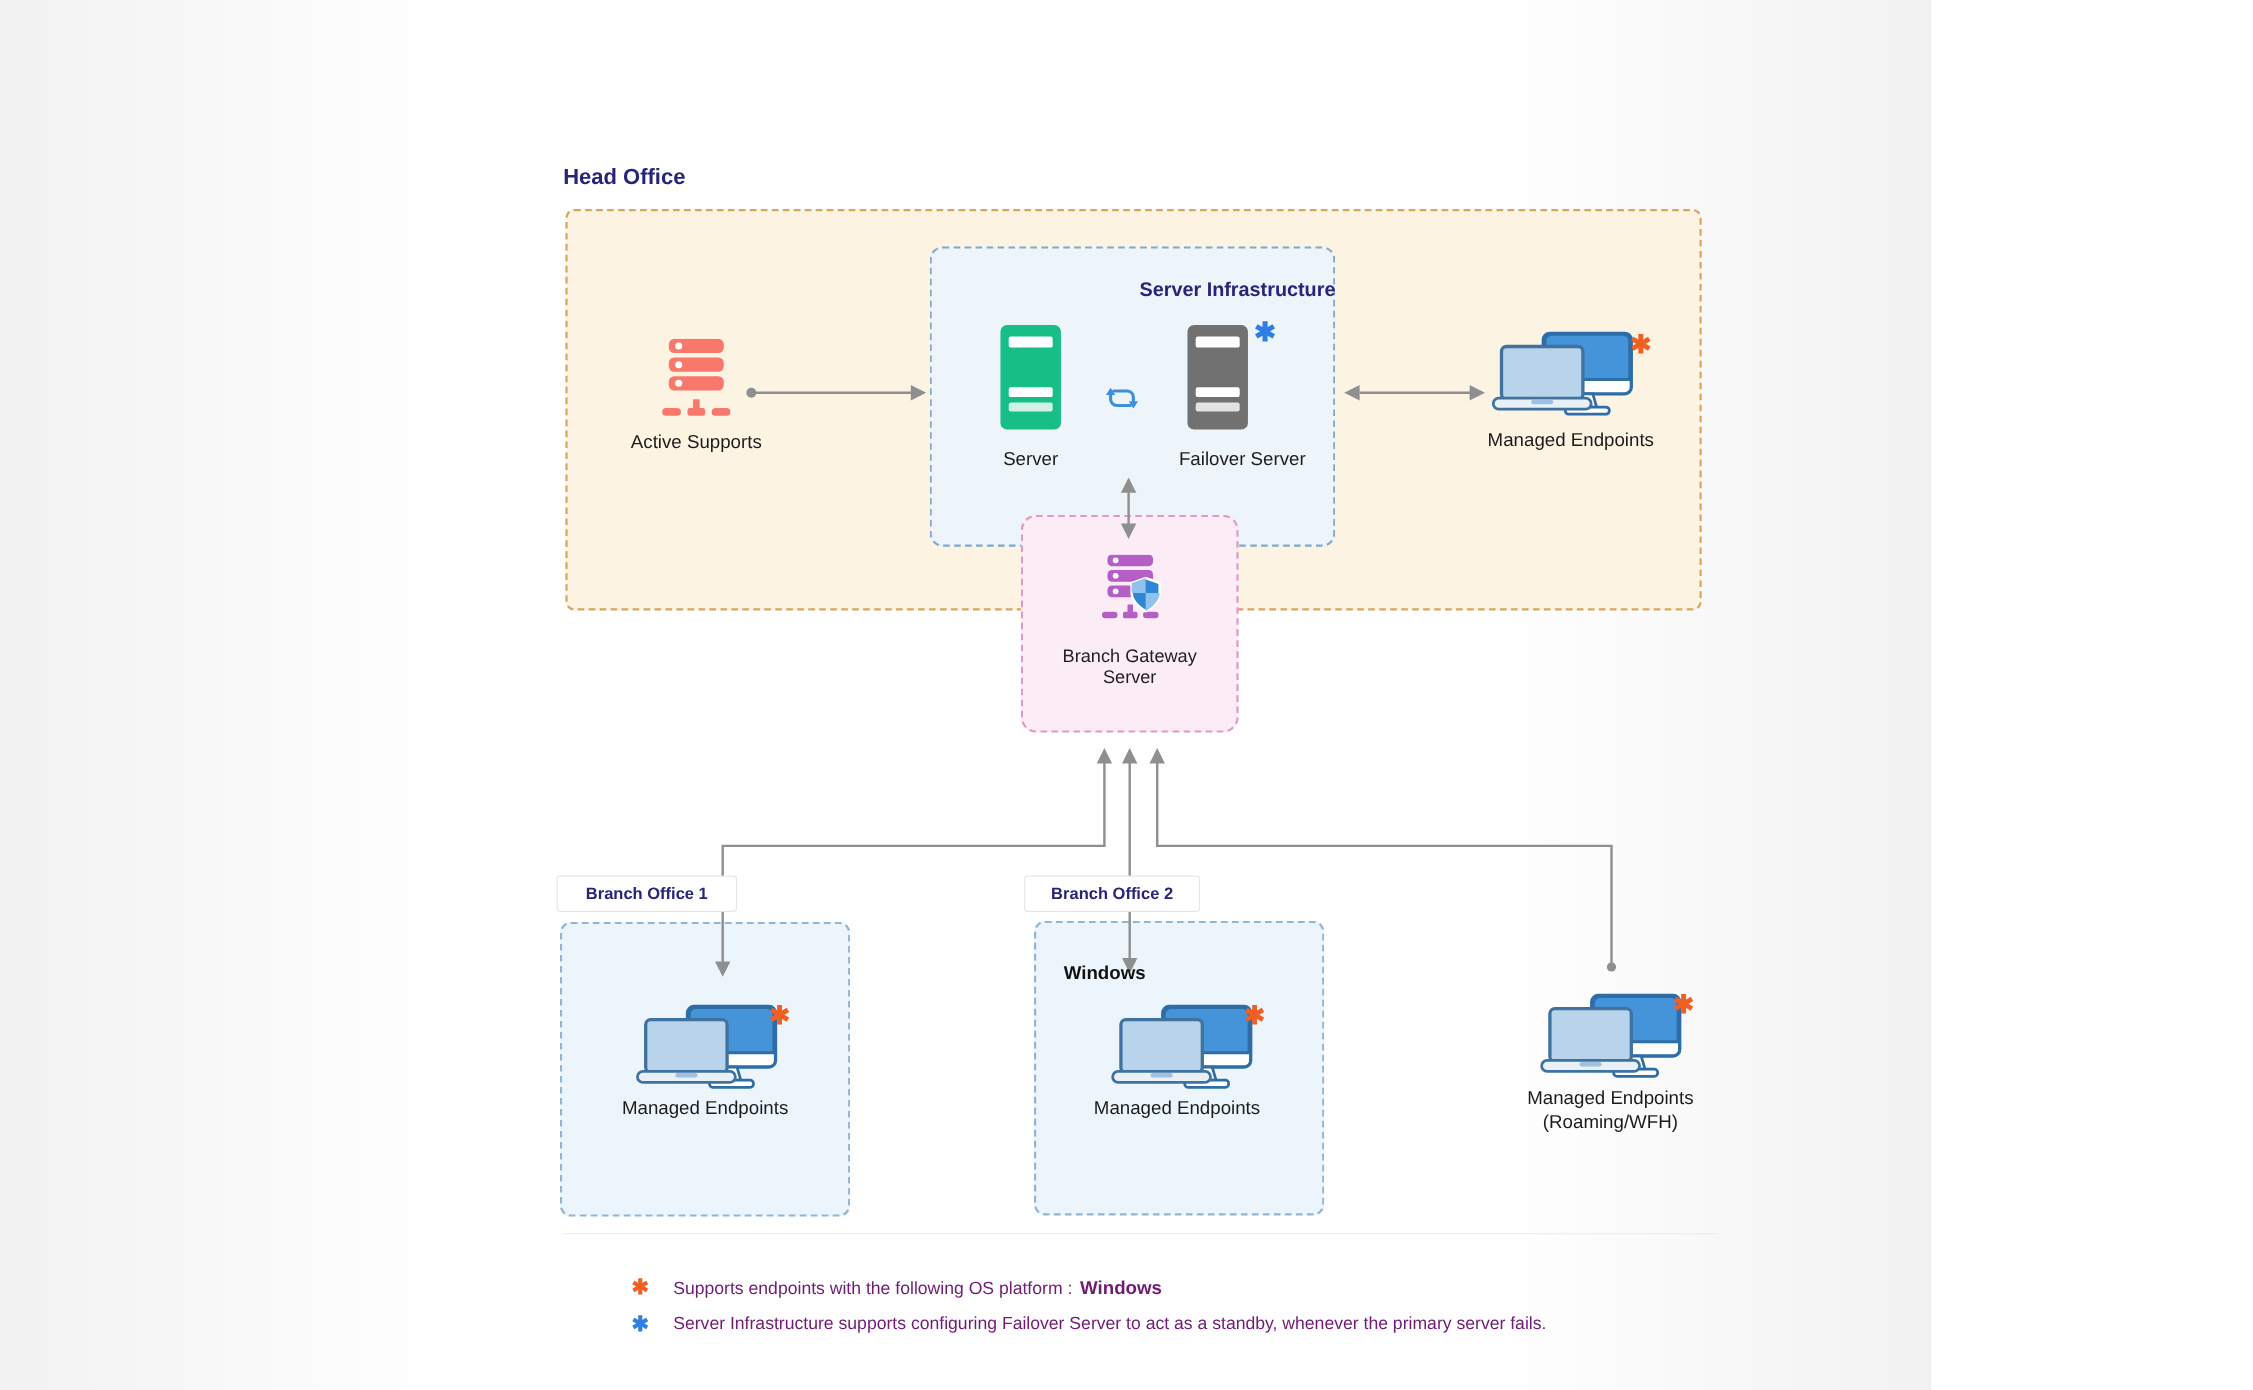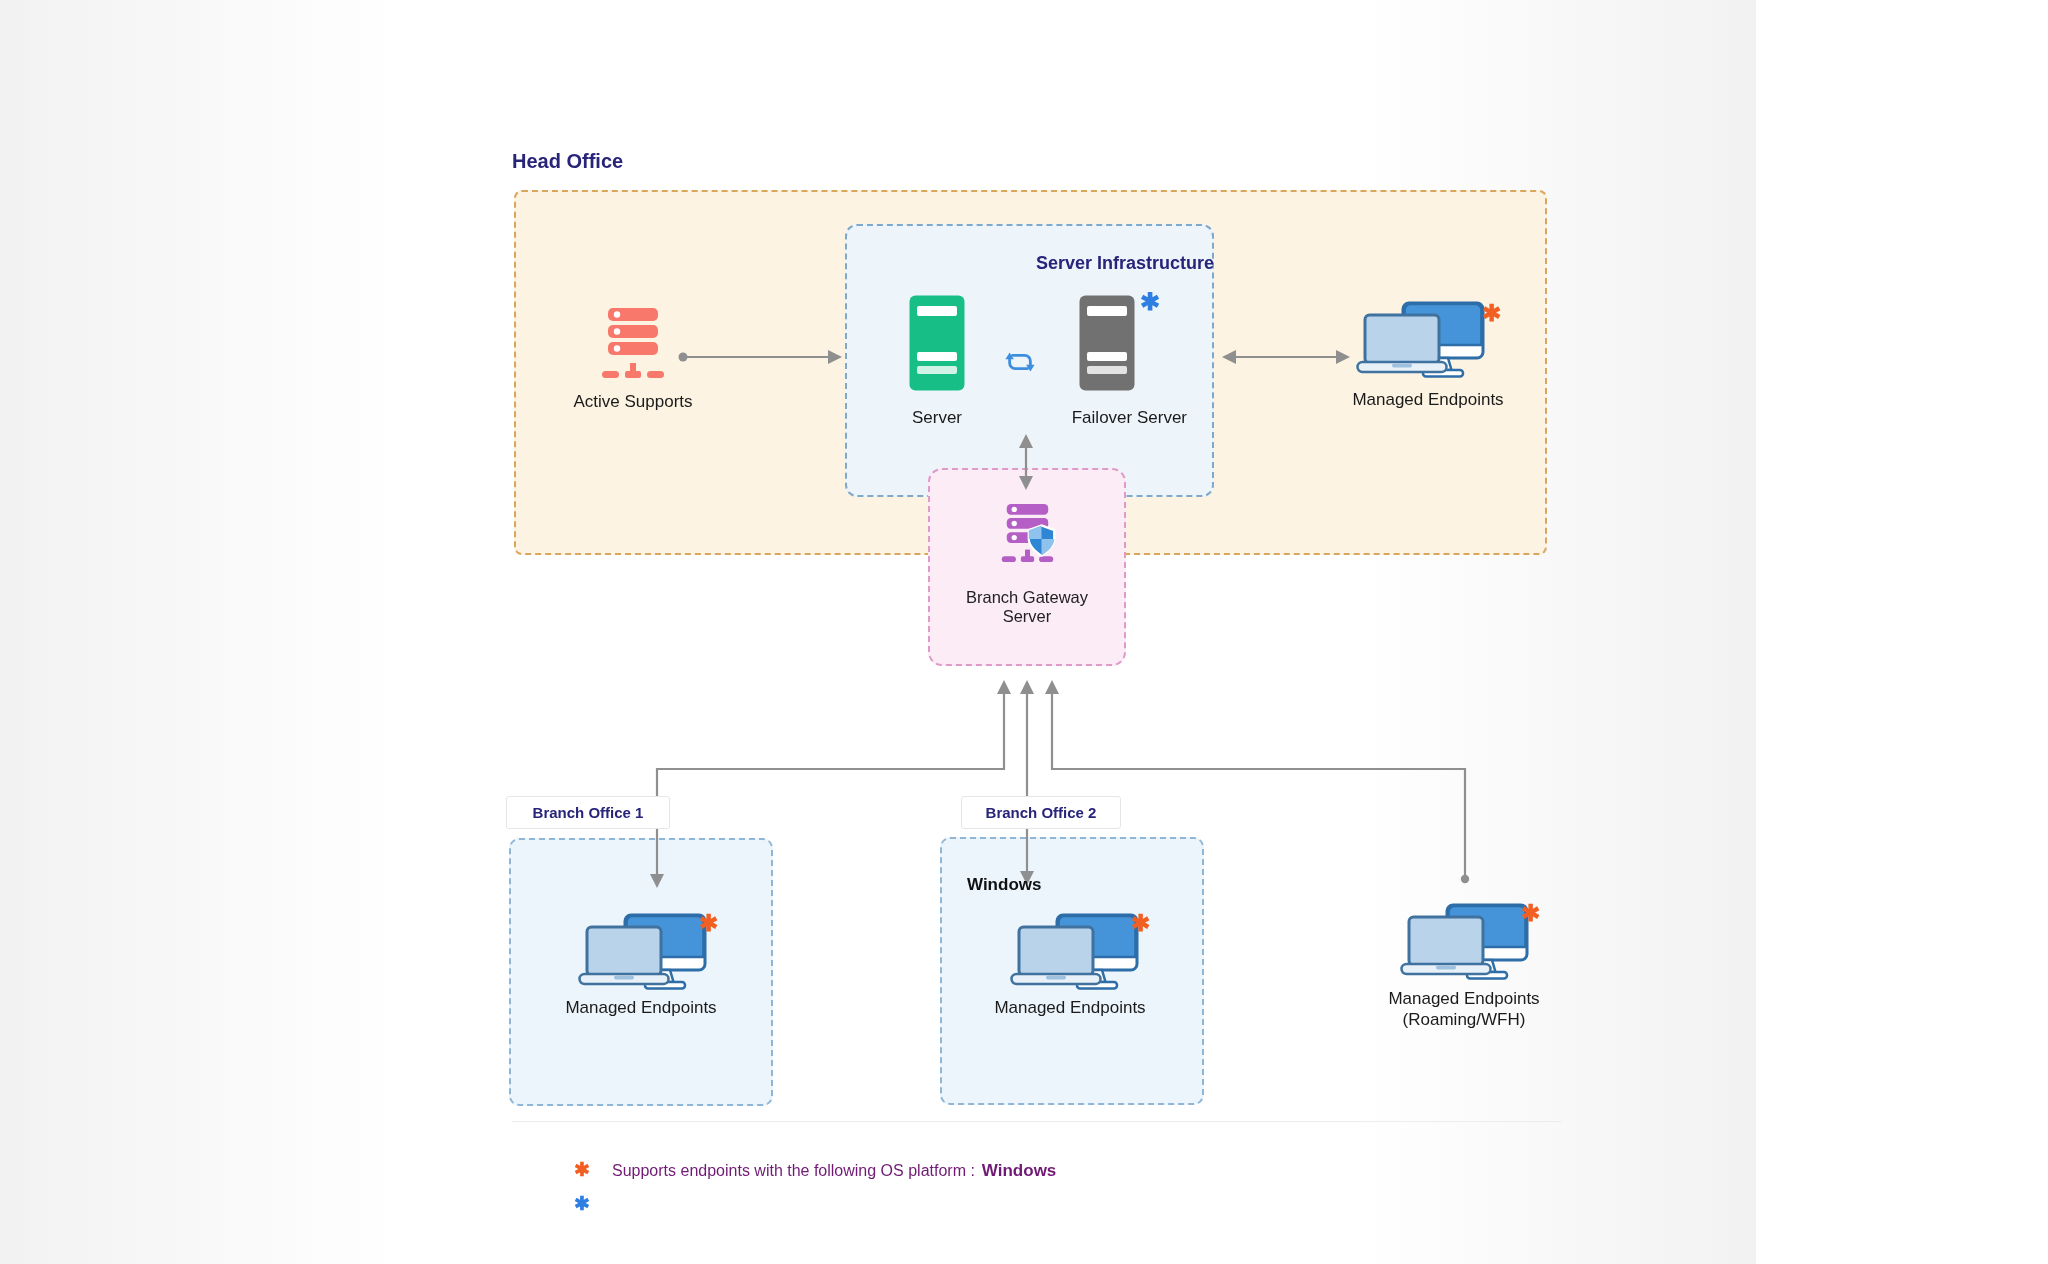--- a/index.html
+++ b/index.html
@@ -131,21 +131,21 @@
   </div>
 
   <div class="branch-title" style="left:506px;top:796px;width:162px;height:31px;">Branch Office 1</div>
   <div class="box branch-box" style="left:509px;top:838px;width:264px;height:268px;"></div>
   <svg class="abs icon" style="left:578px;top:912px;" width="130" height="80" viewBox="0 0 130 80">
       <use href="#sym-endpoints"></use>
     </svg>
   <div class="abs asterisk orange" style="left:699px;top:910px;">✱</div>
   <div class="abs icon-label" style="left:541px;top:998px;width:200px;">Managed Endpoints</div>
 
-  <div class="branch-title" style="left:961px;top:796px;width:158px;height:31px;">Branch Office 2</div>
+  <div class="branch-title" style="left:931px;top:796px;width:158px;height:31px;">Branch Office 2</div>
   <div class="box branch-box" style="left:940px;top:837px;width:264px;height:268px;"></div>
   <div class="abs os-label" style="left:967px;top:875px;">Windows</div>
   <svg class="abs icon" style="left:1010px;top:912px;" width="130" height="80" viewBox="0 0 130 80">
       <use href="#sym-endpoints"></use>
     </svg>
   <div class="abs asterisk orange" style="left:1131px;top:910px;">✱</div>
   <div class="abs icon-label" style="left:970px;top:998px;width:200px;">Managed Endpoints</div>
 
   <svg class="abs icon" style="left:1400px;top:902px;" width="130" height="80" viewBox="0 0 130 80">
       <use href="#sym-endpoints"></use>
@@ -182,13 +182,14 @@
     <path class="cline" d="M1052,692 V769 H1465 V875"></path>
     <circle cx="1465" cy="879" r="4.2" class="chead"></circle>
   </svg>
 
   <div class="divider" style="left:512px;top:1121px;width:1050px;"></div>
   <div class="note-marker orange" style="left:574px;top:1158px;">✱</div>
   <div class="note-text" style="left:612px;top:1161px;">
     <span>Supports endpoints with the following OS platform :</span><b>Windows</b>
   </div>
   <div class="note-marker blue" style="left:574px;top:1192px;">✱</div>
+  <div class="note-text" style="left:612px;top:1195px;">Server Infrastructure supports configuring Failover Server to act as a standby, whenever the primary server fails.</div>
 </div>
 
 </body></html>

